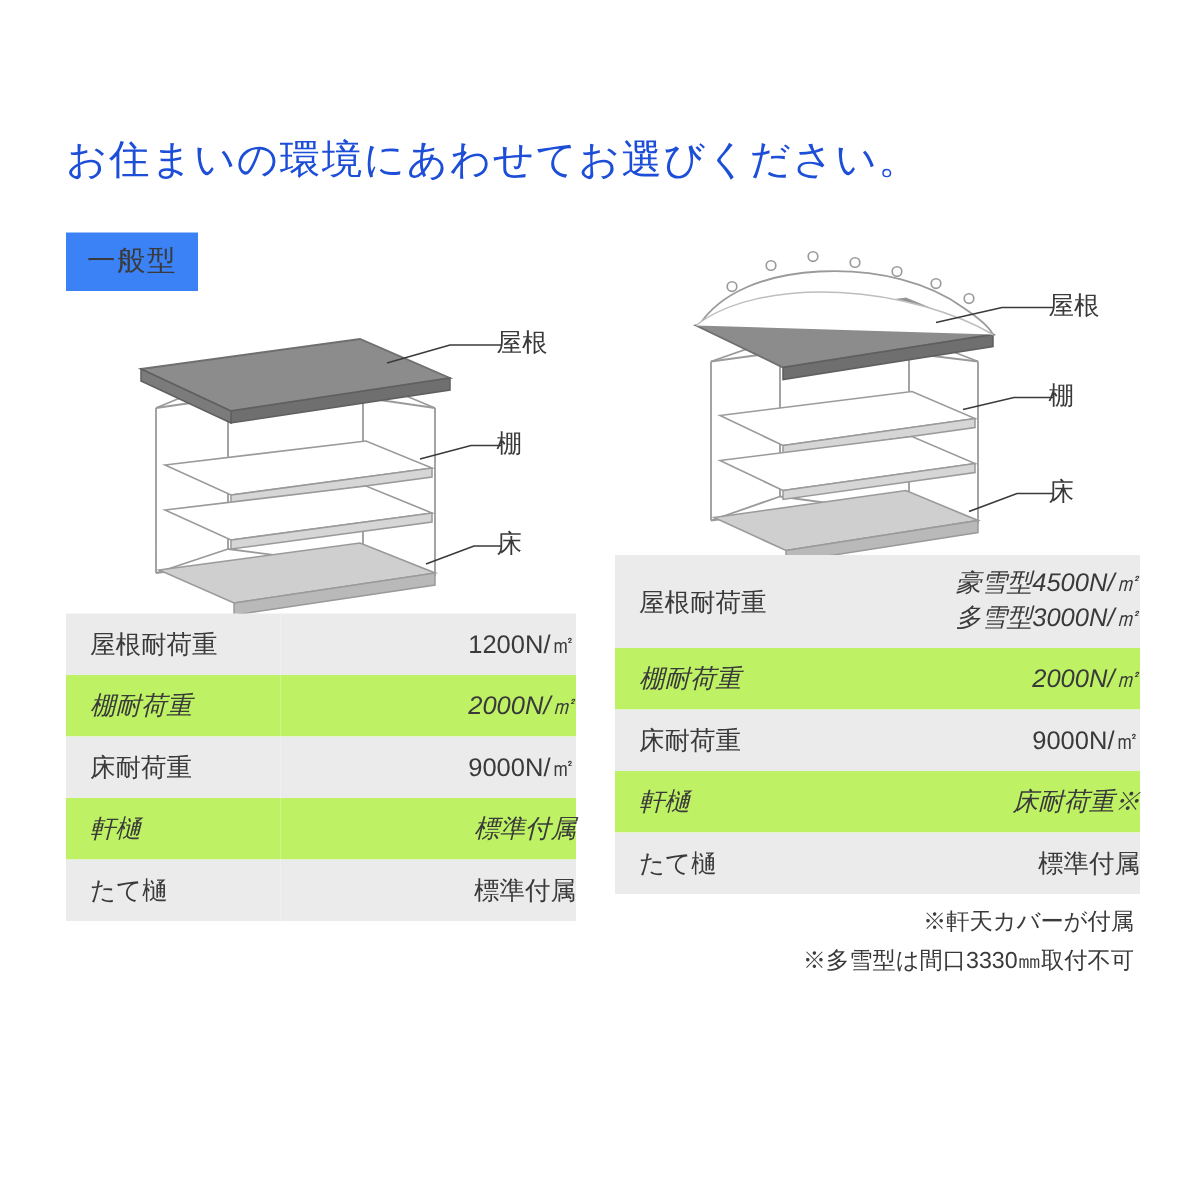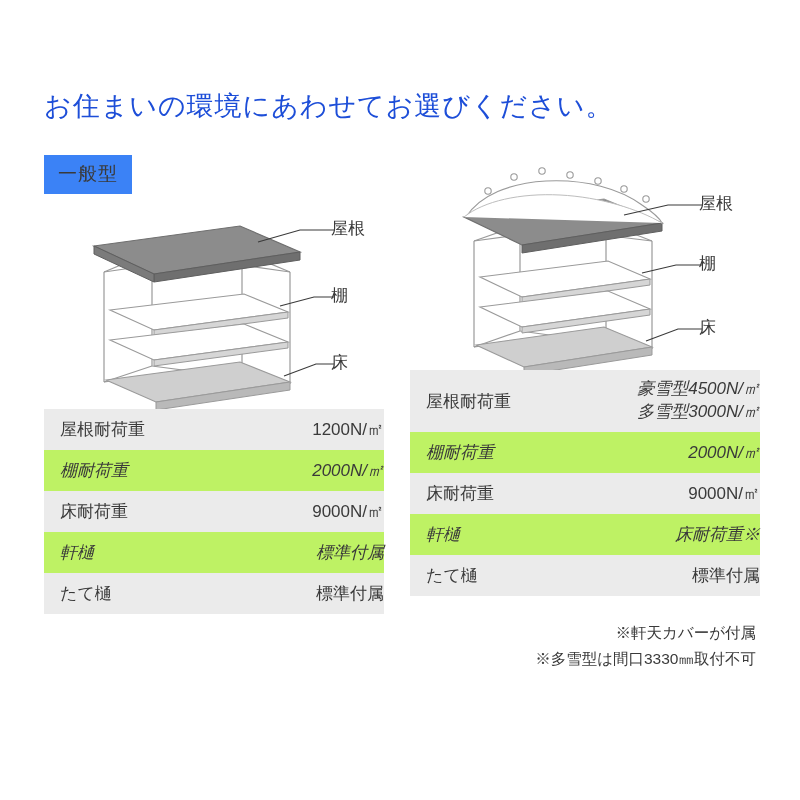--- a/index.html
+++ b/index.html
@@ -68,21 +68,21 @@
     white-space: nowrap;
   }
   .spec-table td.v {
     text-align: right;
     white-space: nowrap;
   }
   .col-right .spec-table td.k { width: 40%; }
   .two-line { line-height: 1.35; font-style: italic; }
 
   .notes {
-    margin-top: 24px;
+    margin-top: 6px;
     text-align: right;
     font-size: 15.5px;
     color: #3a3a3a;
     line-height: 1.7;
     padding-right: 4px;
   }
 </style>
 </head>
 <body>
 

